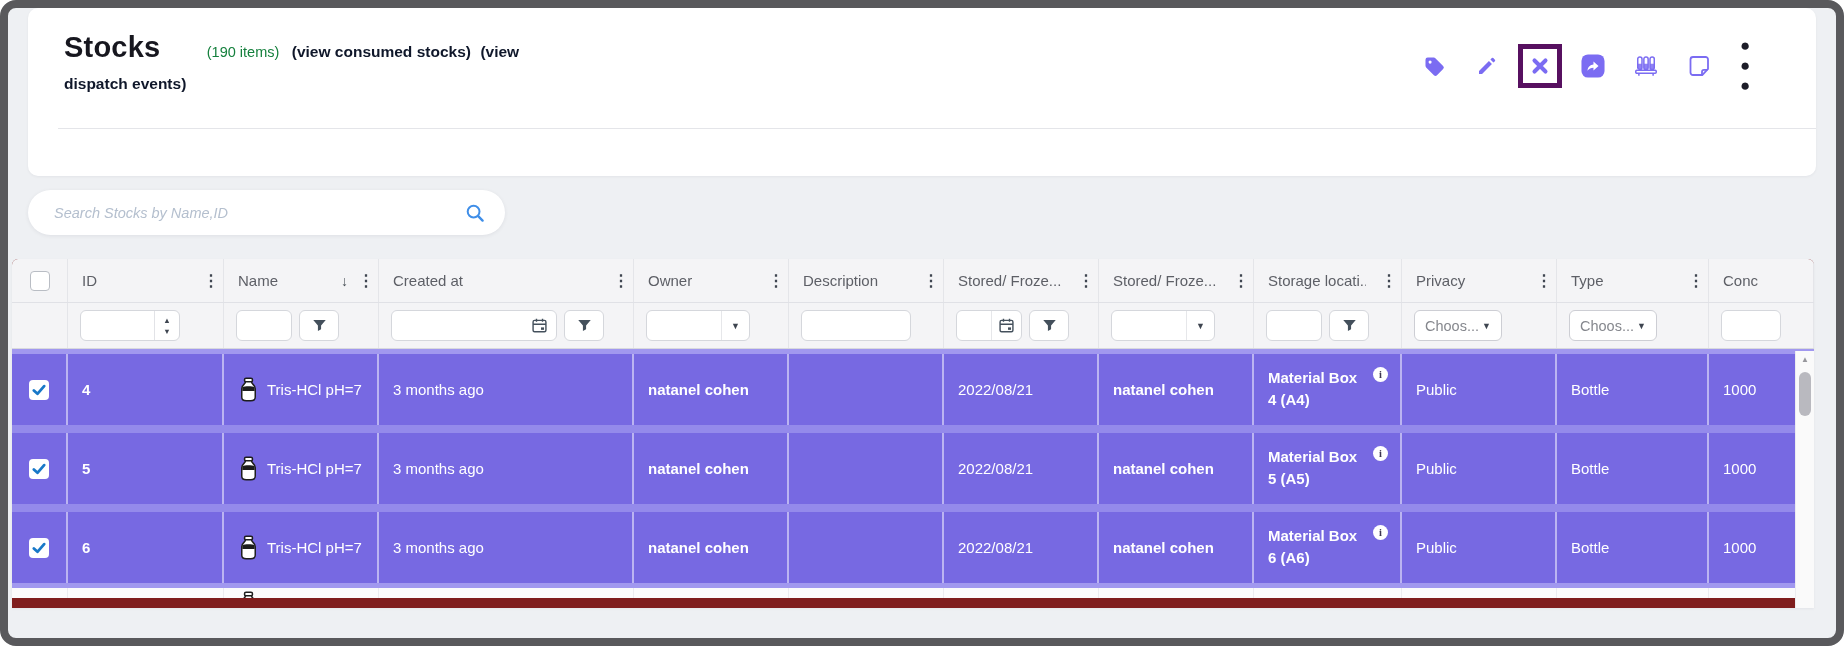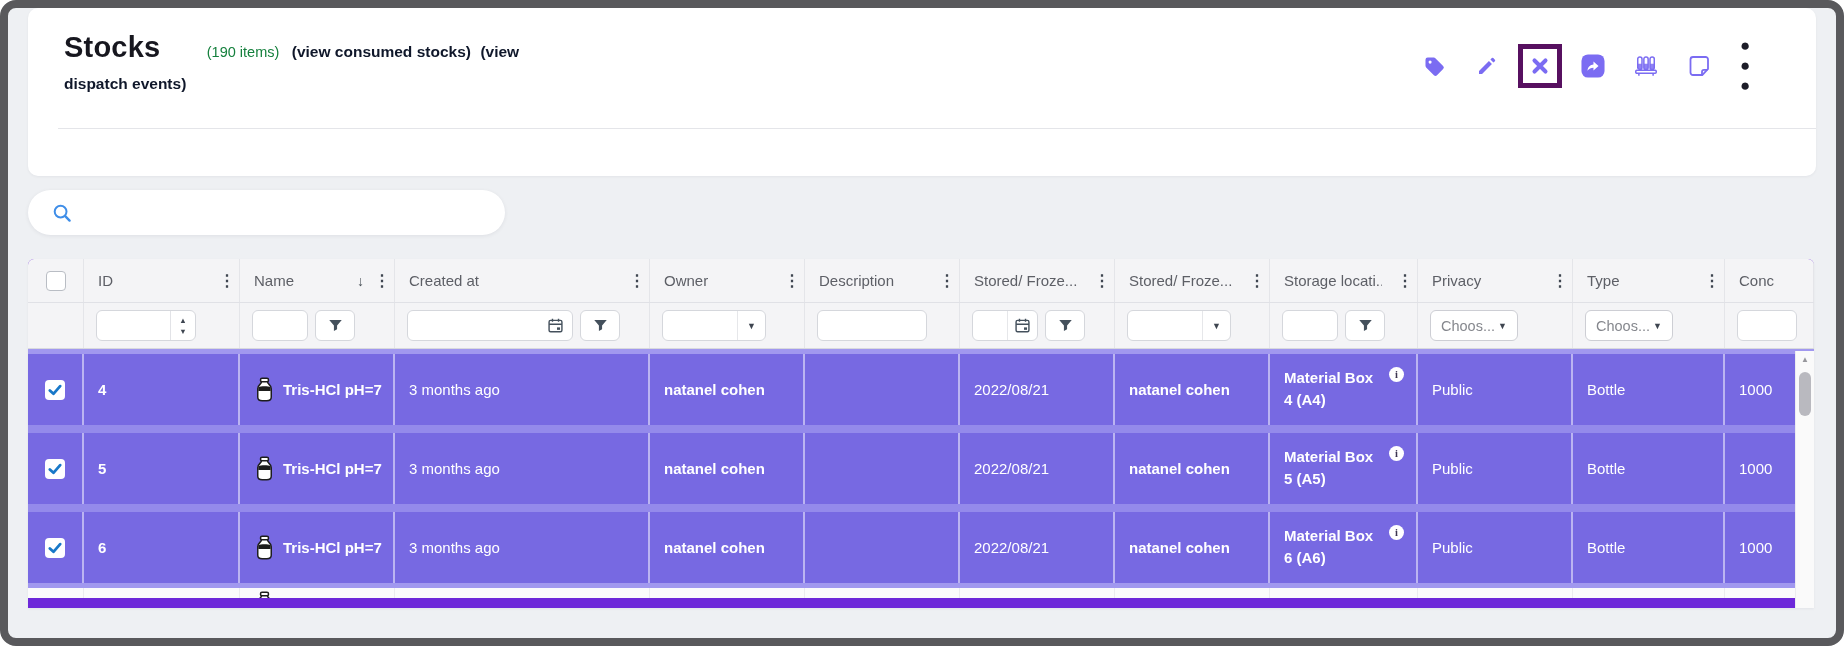--- a/index.html
+++ b/index.html
@@ -34,21 +34,21 @@
   
   .search-row { margin:14px 0 0 20px; }
   .search-pill { width:477px; height:45px; background:#fff; border-radius:23px;
                  display:flex; align-items:center; padding:0 20px 0 24px;
                  box-shadow:0 1px 4px rgba(20,20,40,.07); }
   .search-pill input { flex:1; border:none; outline:none; font-style:italic;
                        font-size:14.5px; color:#74808f; font-family:"Liberation Sans",sans-serif; background:transparent; }
   .search-pill input::placeholder { color:#b4bfce; opacity:1; }
 
   
-  .grid-card { margin:24px 22px 0 20px; background:#6d28d9; border-radius:6px 6px 0 0;
+  .grid-card { margin:24px 22px 0 4px; background:#7f1d1d; border-radius:6px 6px 0 0;
                position:relative; height:349px; overflow:hidden;
                box-shadow:0 1px 3px rgba(20,20,40,.05); }
   .grid-header { display:flex; height:44px; background:#f4f4f6; border-bottom:1px solid #e0e1e6; }
   .hcell { display:flex; align-items:center; height:100%; border-right:1px solid #e4e5e9;
            font-size:15px; color:#5d5f66; padding:0 6px 0 14px; overflow:hidden; }
   .hcell .label { flex:1; white-space:nowrap; overflow:hidden; }
   .sort-arrow { color:#4a5158; font-size:14px; margin:0 10px 0 2px; }
   .kebab { color:#3e4550; font-size:16px; font-weight:700; width:14px; text-align:center;
            cursor:pointer; flex:none; }
   .cb-cell { justify-content:center; padding:0 !important; flex:none; }
@@ -76,21 +76,21 @@
   .choose .arr { color:#3e4550; font-size:9px; }
 
   .grid-body { position:relative; background:#fff; }
   .row-band { background:#a198ef; height:5px; }
   .row-gap  { background:#948aeb; height:8px; }
   .grid-row { display:flex; height:71px; background:#7769e2; }
   .cell { border-right:2px solid rgba(255,255,255,.5); padding-left:14px; display:flex;
           align-items:center; color:#fff; font-size:15px; overflow:hidden; }
   .cell.bold { font-weight:700; }
   .cell-id { font-weight:600; }
-  .cell-name { flex-wrap:wrap; align-content:center; row-gap:1px; font-weight:700; padding-right:4px; }
+  .cell-name { flex-wrap:wrap; align-content:center; row-gap:1px; font-weight:400; padding-right:4px; }
   .cell-name .nm { margin-left:8px; }
   .cell-loc { position:relative; align-items:flex-start; padding-top:13px; font-weight:700;
               line-height:22px; padding-right:34px; display:block; }
   .info-icon { position:absolute; top:13px; right:12px; width:15px; height:15px; border-radius:50%;
                background:#fff; color:#3c3550; font-size:10.5px; font-weight:800; line-height:15px;
                text-align:center; cursor:pointer; font-family:"Liberation Serif",serif; }
   .partial-row { display:flex; height:10px; background:#fbfbfc; overflow:hidden; }
   .partial-row .pcell { border-right:1px solid #ebebef; overflow:hidden; }
 
   .vscroll { position:absolute; top:92px; right:0; bottom:0; width:19px; background:#fafafa;
@@ -157,20 +157,21 @@
         </div>
         <div class="tool">
           <span class="more-dots">● ● ●</span>
         </div>
       </div>
     <div class="divider"></div>
   </div>
 
   <div class="search-row">
     <div class="search-pill">
+      <input type="text" placeholder="Search Stocks by Name,ID" style="">
       <span style="display:flex;">
         <svg width="20" height="20" viewBox="0 0 20 20">
             <circle cx="8.6" cy="8.6" r="5.9" fill="none" stroke="#3f8ee8" stroke-width="2"></circle>
             <line x1="13.2" y1="13.2" x2="17.6" y2="17.6" stroke="#3f8ee8" stroke-width="2.4" stroke-linecap="round"></line>
           </svg>
       </span>
     </div>
   </div>
 
   <div class="grid-card">

